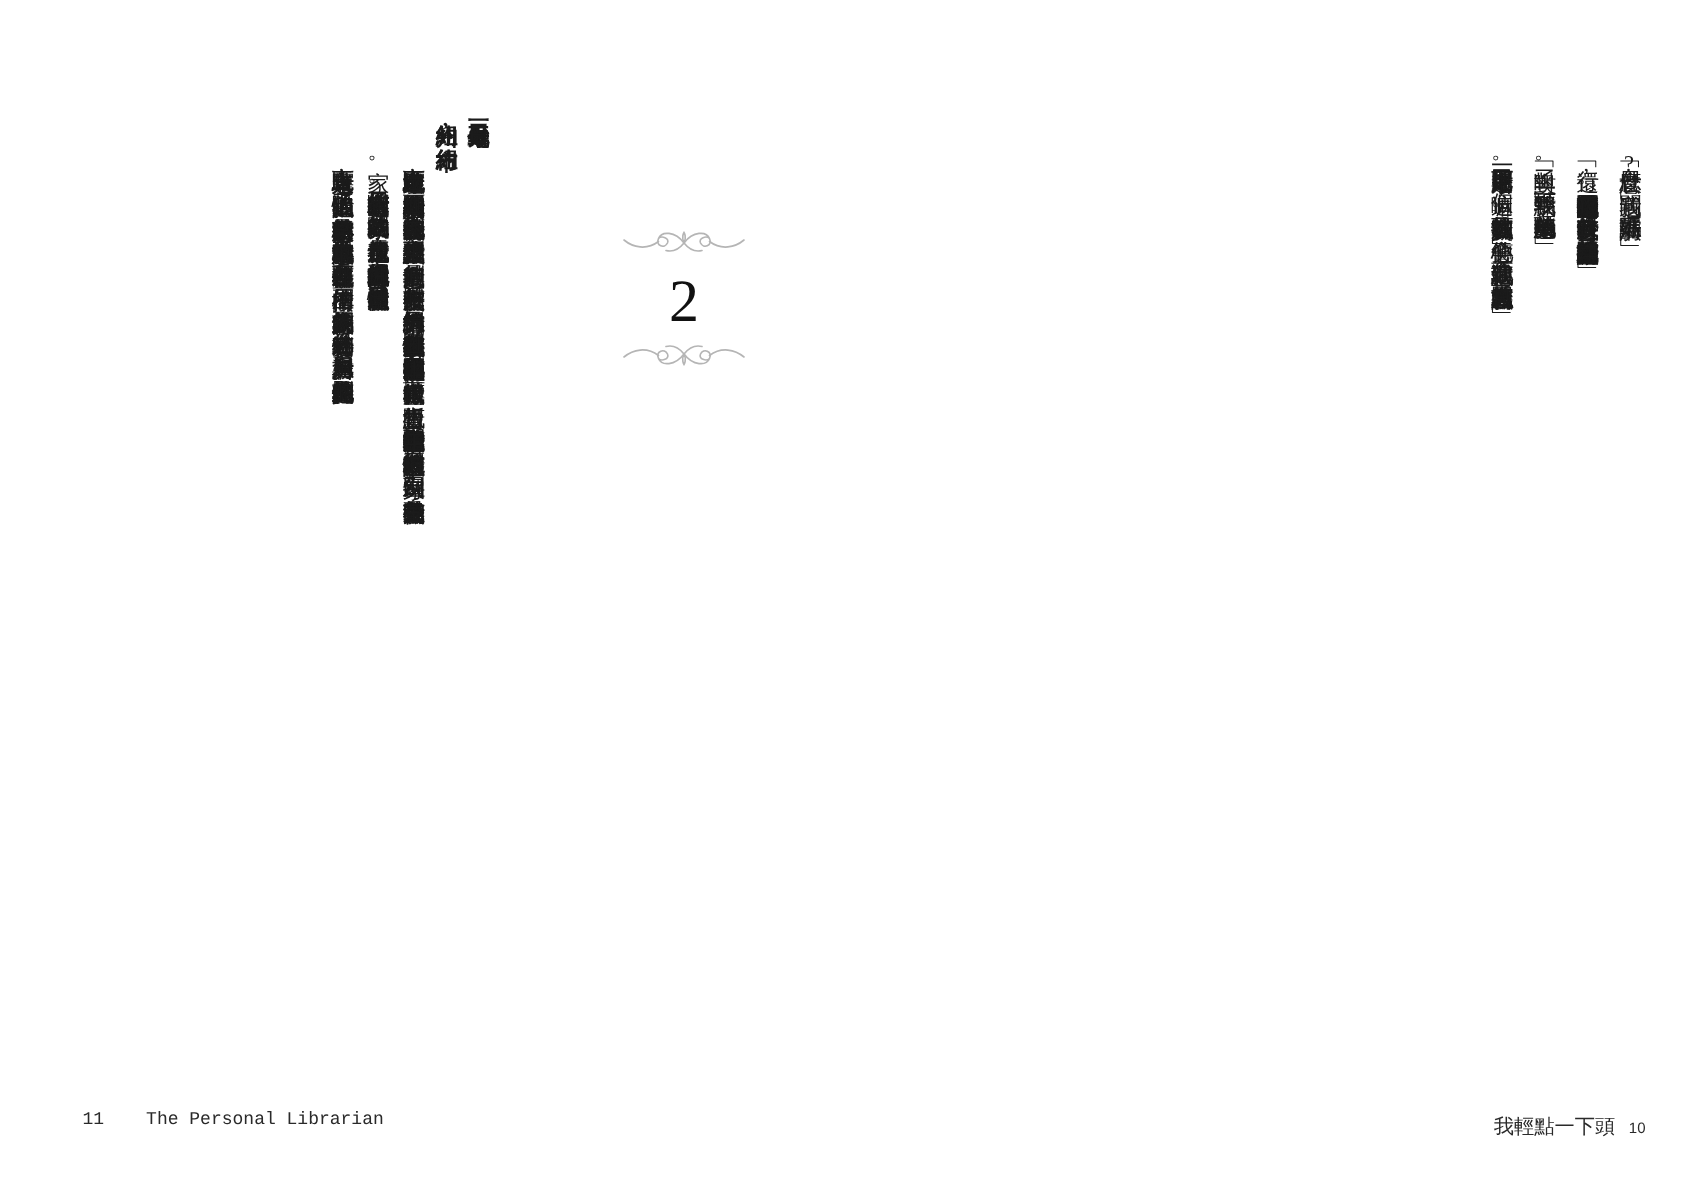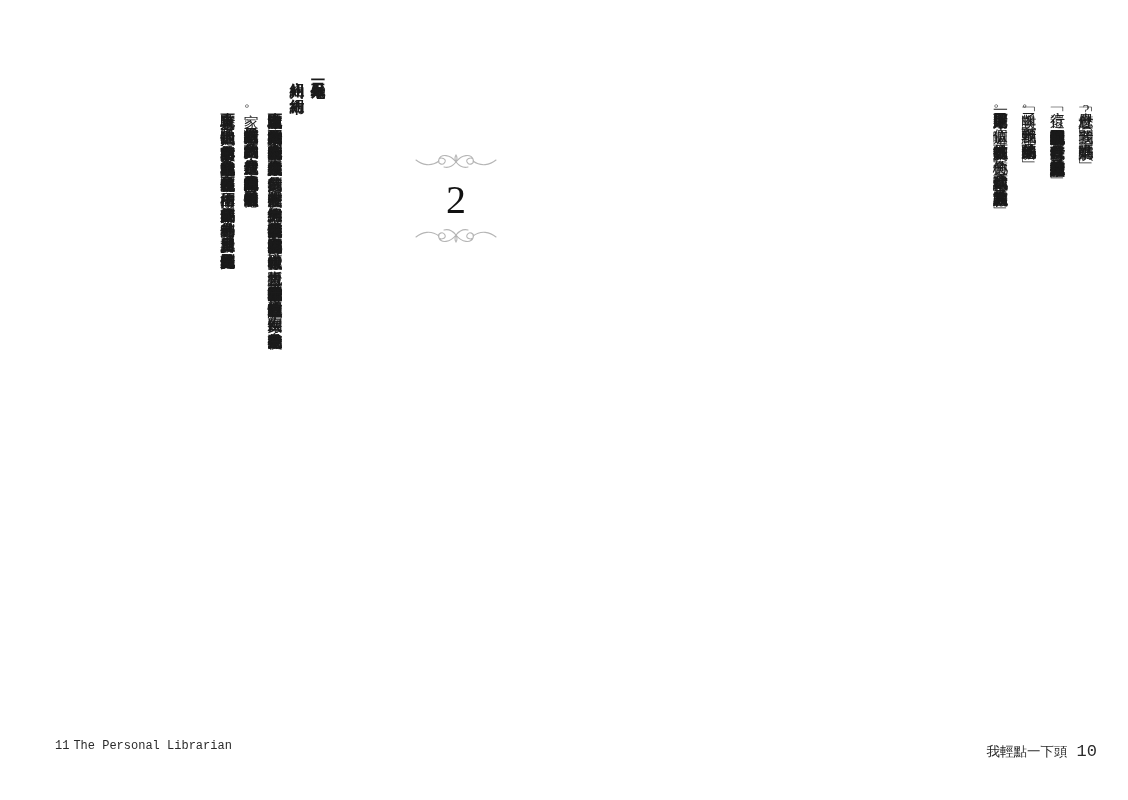--- a/index.html
+++ b/index.html
@@ -76,33 +76,33 @@
   
   .footer-left {
     position: absolute;
     top: 739px;
     left: 55px;
     font-family: "Liberation Mono", "DejaVu Sans Mono", monospace;
     font-size: 12px;
     color: #2a2a2a;
     white-space: nowrap;
   }
-  .footer-left .pageno { margin-right: 4px; }
+  .footer-left .pageno { margin-right: 28px; }
 
   .footer-right {
     position: absolute;
     top: 742px;
     right: 31px;
     font-size: 13.5px;
     color: #2a2a2a;
     white-space: nowrap;
   }
   .footer-right .pageno {
-    font-family: Liberation Mono, monospace;
-    font-size: 17px;
+    font-family: Liberation Sans, sans-serif;
+    font-size: 10px;
     margin-left: 9px;
   }
 </style>
 </head>
 <body>
 
 <div class="vtext right-page-text">
   <p>「什麼意思?」我問道。「演講不好聽嗎?」</p>
   <p>「還行,但整個傍晚我和舅舅之間最迷人的話題是關於他私人的藝術與手稿收藏。我有時候會針對這些收藏,還有他爲了這些蒐藏在紐約市的家隔壁打造的圖書館提供一些建議。」</p>
   <p>「噢對了。」我輕點一下頭。「他想蒐集新的珍品嗎?」</p>

